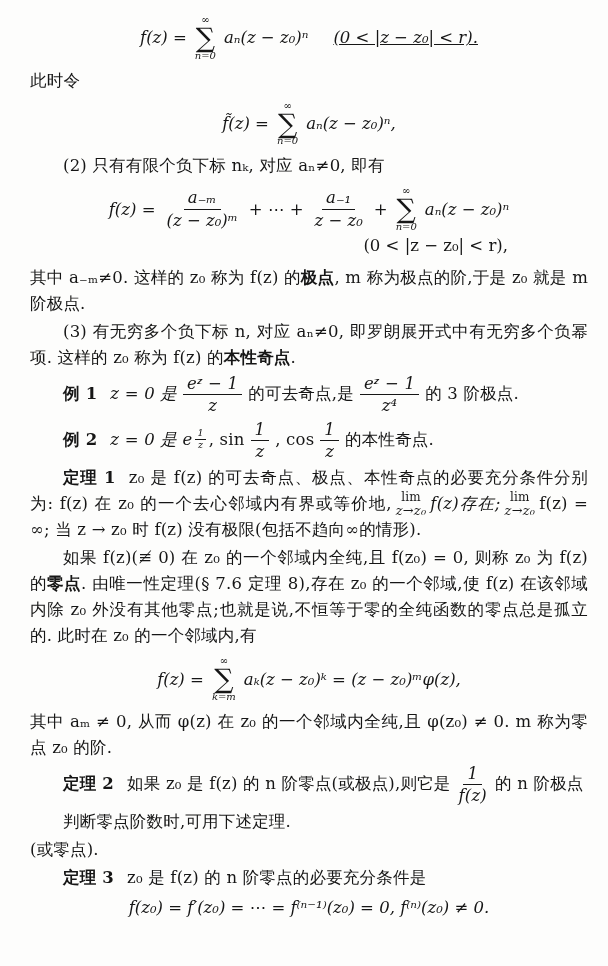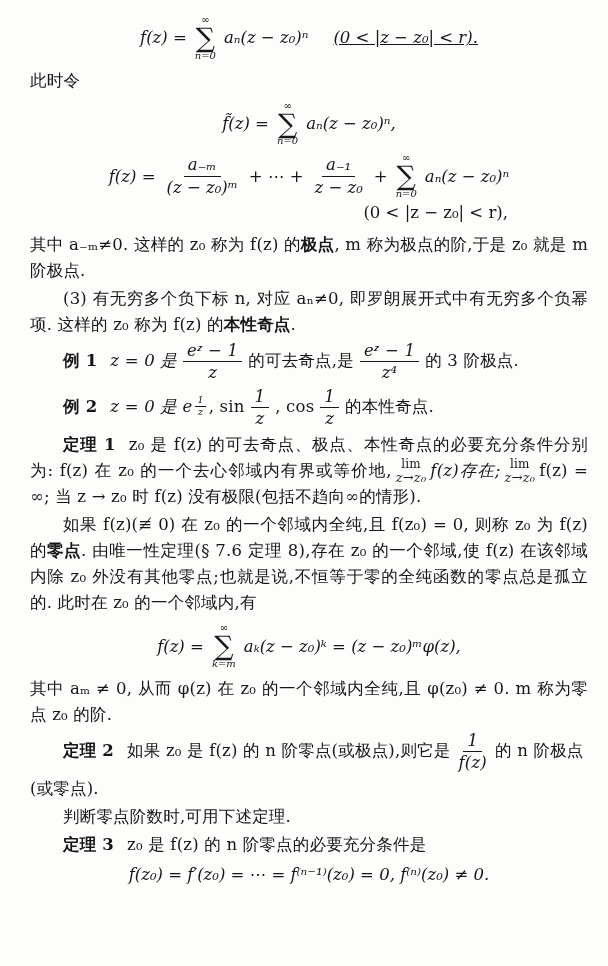--- a/index.html
+++ b/index.html
@@ -93,20 +93,21 @@
     <span class="m">f̃(z) =</span>
     <span class="bigop">
       <span class="op-top">∞</span>
       <span class="op-sym">∑</span>
       <span class="op-bot">n=0</span>
     </span>
     <span class="m">aₙ(z − z₀)ⁿ,</span>
   </div>
 
 
+  <p class="para indent">(2) 只有有限个负下标 nₖ, 对应 aₙ≠0, 即有</p>
 
   <div class="formula-block">
     <div class="formula-row">
       <span class="m">f(z) =</span>
       <span class="frac">
         <span class="num">a₋ₘ</span>
         <span class="den">(z − z₀)ᵐ</span>
       </span>
       <span class="m">+ ⋯ +</span>
       <span class="frac">
@@ -167,23 +168,23 @@
     <span class="m">aₖ(z − z₀)ᵏ = (z − z₀)ᵐφ(z),</span>
   </div>
 
   <p class="para">其中 aₘ ≠ 0, 从而 φ(z) 在 z₀ 的一个邻域内全纯,且 φ(z₀) ≠ 0. m 称为零点 z₀ 的阶.</p>
 
   <p class="para indent"><span class="thm-label">定理 2</span><span>如果 z₀ 是 f(z) 的 n 阶零点(或极点),则它是</span><span class="frac mathy">
         <span class="num">1</span>
         <span class="den">f(z)</span>
       </span><span>的 n 阶极点</span></p>
 
+  <p class="para indent">判断零点阶数时,可用下述定理.</p>
+
   <p class="para">(或零点).</p>
-
-  <p class="para indent">判断零点阶数时,可用下述定理.</p>
 
   <p class="para indent"><span class="thm-label">定理 3</span><span>z₀ 是 f(z) 的 n 阶零点的必要充分条件是</span></p>
 
   <div class="display-formula">
     <span class="m">f(z₀) = f′(z₀) = ⋯ = f⁽ⁿ⁻¹⁾(z₀) = 0, f⁽ⁿ⁾(z₀) ≠ 0.</span>
   </div>
 
 </div>
 
 </body></html>

